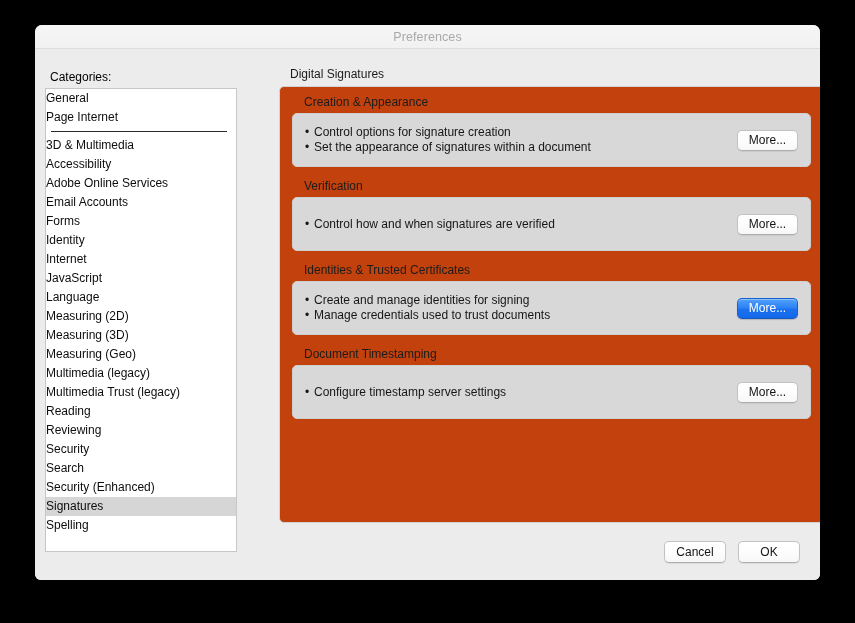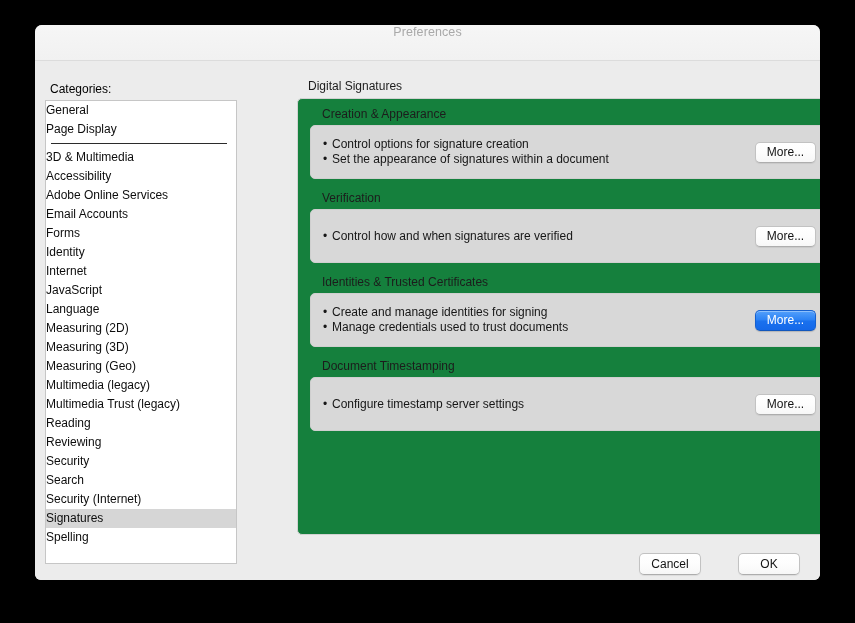--- a/index.html
+++ b/index.html
@@ -20,25 +20,25 @@
     top: 25px;
     width: 785px;
     height: 555px;
     background: #ececec;
     border-radius: 7px 7px 6px 6px;
     box-shadow: 0 3px 14px rgba(0,0,0,0.45);
     overflow: hidden;
   }
 
   #titlebar {
-    height: 36px;
+    height: 24px;
     background: linear-gradient(to bottom, #f6f6f6 0%, #f1f1f1 100%);
     border-bottom: 1px solid #dcdcdc;
     display: flex;
-    align-items: flex-start;
+    align-items: center;
     justify-content: center;
   }
   #titlebar .title {
     font-size: 12.5px;
     color: #a9a9a9;
     letter-spacing: 0.1px;
   }
 
   #content {
     position: relative;
@@ -87,32 +87,32 @@
     left: 5px;
     right: 9px;
     top: 4px;
     height: 1px;
     background: #2b2b2b;
   }
 
   
   #main {
     position: absolute;
-    left: 262px;
+    left: 244px;
     top: 18px;
     width: 545px;
   }
   #panel-heading {
     font-size: 12px;
     color: #1c1c1c;
     margin-left: 11px;
     margin-bottom: 5px;
   }
   #panel {
-    background: #15803d;
+    background: #c2410c;
     border: 1px solid #d2d2d2;
     border-radius: 5px;
     padding: 8px 12px 14px 12px;
     min-height: 437px;
   }
 
   .group { margin-bottom: 12px; }
   .group-title {
     font-size: 12px;
     color: #1c1c1c;
@@ -152,21 +152,20 @@
     border-bottom-color: #adadad;
     border-radius: 5px;
     padding: 0;
     height: 21px;
     width: 61px;
     text-align: center;
     line-height: 19px;
     box-shadow: 0 1px 1px rgba(0,0,0,0.07);
     cursor: default;
     flex: none;
-    margin-left: 25px;
   }
   .btn.primary {
     color: #ffffff;
     background: linear-gradient(to bottom, #53a0fb 0%, #2a81f4 48%, #1a71ee 52%, #1468e9 100%);
     border: 1px solid #1560cf;
     border-bottom-color: #1257bc;
     box-shadow: 0 1px 1px rgba(0,0,0,0.16), inset 0 1px 0 rgba(255,255,255,0.35);
   }
 
   
@@ -191,41 +190,41 @@
   <div id="titlebar">
     <span class="title">Preferences</span>
   </div>
 
   <div id="content">
 
     <div id="sidebar">
       <div id="categories-label">Categories:</div>
       <div id="cat-list">
           <div class="cat-item">General</div>
-          <div class="cat-item">Page Display</div>
+          <div class="cat-item">Page Internet</div>
           <div class="cat-sep"></div>
           <div class="cat-item">3D &amp; Multimedia</div>
           <div class="cat-item">Accessibility</div>
           <div class="cat-item">Adobe Online Services</div>
           <div class="cat-item">Email Accounts</div>
           <div class="cat-item">Forms</div>
           <div class="cat-item">Identity</div>
           <div class="cat-item">Internet</div>
           <div class="cat-item">JavaScript</div>
           <div class="cat-item">Language</div>
           <div class="cat-item">Measuring (2D)</div>
           <div class="cat-item">Measuring (3D)</div>
           <div class="cat-item">Measuring (Geo)</div>
           <div class="cat-item">Multimedia (legacy)</div>
           <div class="cat-item">Multimedia Trust (legacy)</div>
           <div class="cat-item">Reading</div>
           <div class="cat-item">Reviewing</div>
           <div class="cat-item">Security</div>
           <div class="cat-item">Search</div>
-          <div class="cat-item">Security (Internet)</div>
+          <div class="cat-item">Security (Enhanced)</div>
           <div class="cat-item selected">Signatures</div>
           <div class="cat-item">Spelling</div>
           <div class="cat-item"></div>
         </div>
     </div>
 
     <div id="main">
       <div id="panel-heading">Digital Signatures</div>
       <div id="panel">
           <div class="group">

